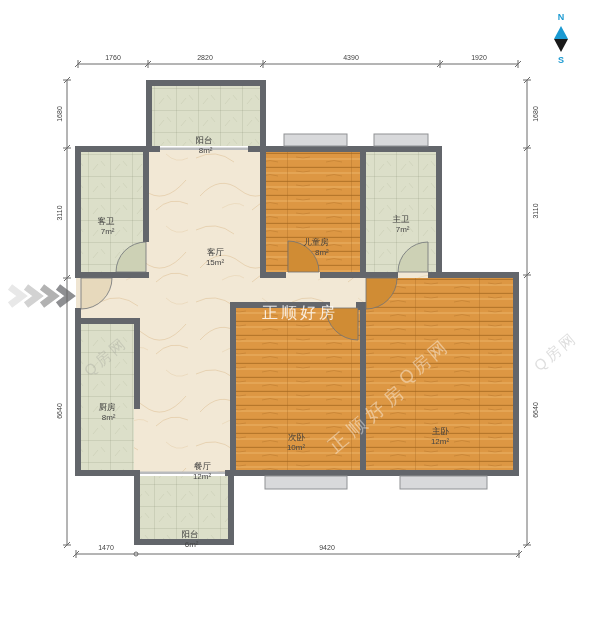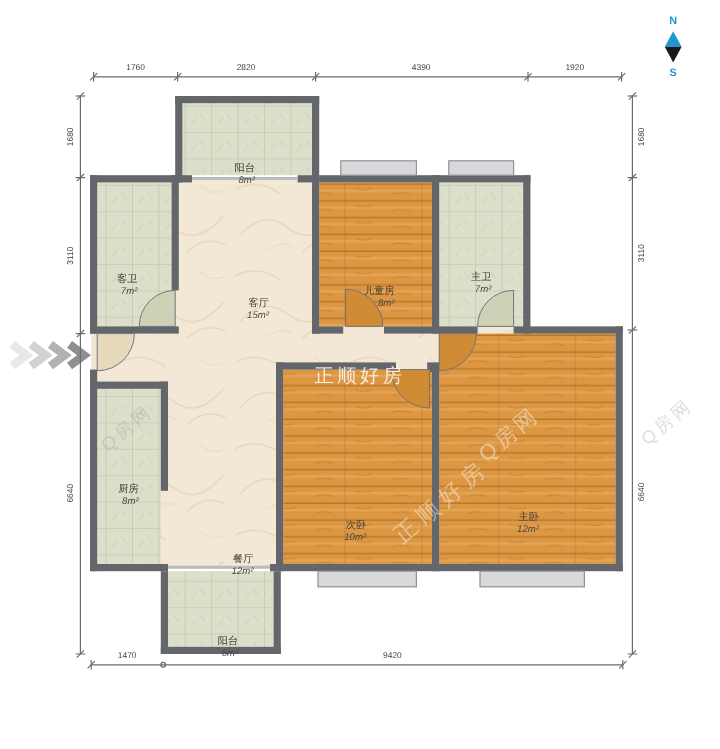--- a/index.html
+++ b/index.html
@@ -1,20 +1,20 @@
 <!DOCTYPE html>
 <html><head>
 <meta charset="utf-8">
 <style>
   html,body{margin:0;padding:0;background:#ffffff;}
   body{width:600px;height:624px;position:relative;font-family:"Liberation Sans",sans-serif;overflow:hidden;}
   #plan{position:absolute;left:0;top:0;width:600px;height:624px;}
   svg{position:absolute;left:0;top:0;}
   .room-label{position:absolute;transform:translate(-50%,-50%);text-align:right;color:#3a3a3a;font-size:8.5px;line-height:1.25;white-space:nowrap;z-index:30;margin-top:36px;}
-  .room-label .rarea{font-size:8px;color:#454545;font-style:italic;}
+  .room-label .rarea{font-size:8px;color:#454545;}
   .dim{position:absolute;transform:translate(-50%,-50%);font-size:7px;color:#3f3f3f;z-index:30;white-space:nowrap;}
   .dim-v{position:absolute;transform:translate(-50%,-50%) rotate(-90deg);font-size:7px;color:#3f3f3f;z-index:30;white-space:nowrap;}
   .compass-label{position:absolute;transform:translate(-50%,-50%);font-size:9px;font-weight:bold;color:#1b9ad2;z-index:30;}
   .wm{position:absolute;z-index:25;white-space:nowrap;pointer-events:none;}
   .wm-h{left:262px;top:303px;font-size:16px;letter-spacing:3px;color:rgba(255,255,255,0.82);}
   .wm-d1{left:368px;top:418px;transform:translate(-50%,-50%) rotate(-40deg);font-size:19px;letter-spacing:5px;color:rgba(255,255,255,0.42);}
   .wm-d2{left:424px;top:362px;transform:translate(-50%,-50%) rotate(-40deg);font-size:18px;letter-spacing:3px;color:rgba(255,255,255,0.42);}
   .wm-d3{left:106px;top:357px;transform:translate(-50%,-50%) rotate(-40deg);font-size:15px;letter-spacing:3px;color:rgba(125,125,125,0.22);}
   .wm-d4{left:556px;top:352px;transform:translate(-50%,-50%) rotate(-40deg);font-size:15px;letter-spacing:3px;color:rgba(125,125,125,0.25);}
 </style>
@@ -168,33 +168,33 @@
   <g>
     <polygon points="561,26 554,39 568,39" fill="#1b9ad2"></polygon>
     <polygon points="554,39 568,39 561,52" fill="#1a1a1a"></polygon>
   </g>
 </svg>
 
 <div class="room-label" style="left:204px;top:109px">
   <div class="rname">阳台</div>
   <div class="rarea">8m²</div>
 </div>
-<div class="room-label" style="left:106px;top:201px">
+<div class="room-label" style="left:106px;top:190px">
   <div class="rname">客卫</div>
   <div class="rarea">7m²</div>
 </div>
 <div class="room-label" style="left:215px;top:221px">
   <div class="rname">客厅</div>
   <div class="rarea">15m²</div>
 </div>
 <div class="room-label" style="left:316px;top:211px">
   <div class="rname">儿童房</div>
   <div class="rarea">8m²</div>
 </div>
-<div class="room-label" style="left:401px;top:200px">
+<div class="room-label" style="left:401px;top:188px">
   <div class="rname">主卫</div>
   <div class="rarea">7m²</div>
 </div>
 <div class="room-label" style="left:107px;top:376px">
   <div class="rname">厨房</div>
   <div class="rarea">8m²</div>
 </div>
 <div class="room-label" style="left:202px;top:435px">
   <div class="rname">餐厅</div>
   <div class="rarea">12m²</div>

